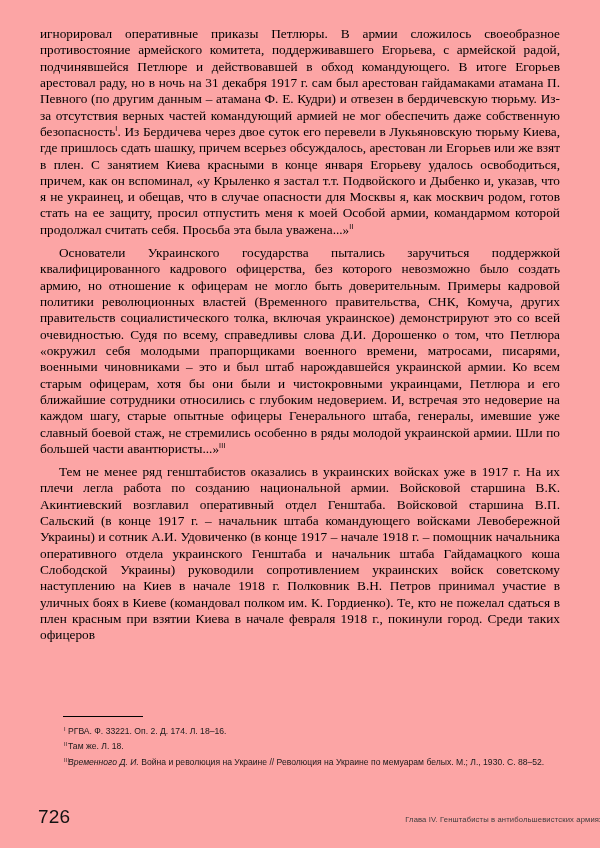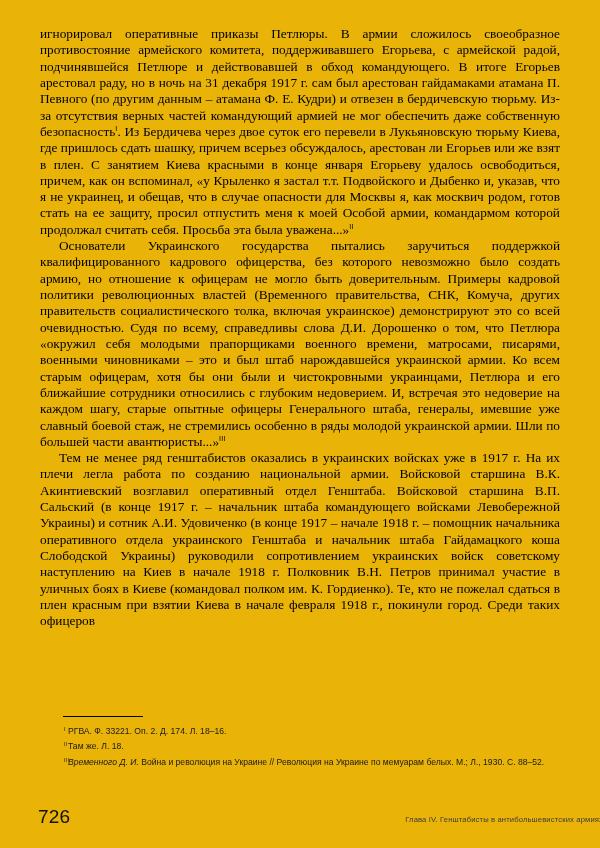--- a/index.html
+++ b/index.html
@@ -15,21 +15,21 @@
     font-family: "Liberation Serif", "DejaVu Serif", serif;
     color: #000000;
     -webkit-font-smoothing: antialiased;
   }
 
   .page {
     position: absolute;
     left: 0; top: 0;
     width: 600px;
     height: 848px;
-    background: #eab308;
+    background: #fca5a5;
   }
 
   
   .content {
     position: absolute;
     left: 40px;
     top: 26px;
     width: 520px;
   }
 
@@ -39,21 +39,21 @@
     text-justify: inter-word;
     font-size: 13.3px;
     line-height: 16.32px;
     text-indent: 19px;
     hyphens: manual;
   }
   p.para.nofirst {
     text-indent: 0;
   }
   p.para + p.para {
-    margin-top: 0;
+    margin-top: 7px;
   }
 
   sup.fnref {
     font-size: 7.2px;
     vertical-align: 5px;
     line-height: 0;
     font-family: "Liberation Sans", "DejaVu Sans", sans-serif;
     letter-spacing: 0.2px;
   }
 

